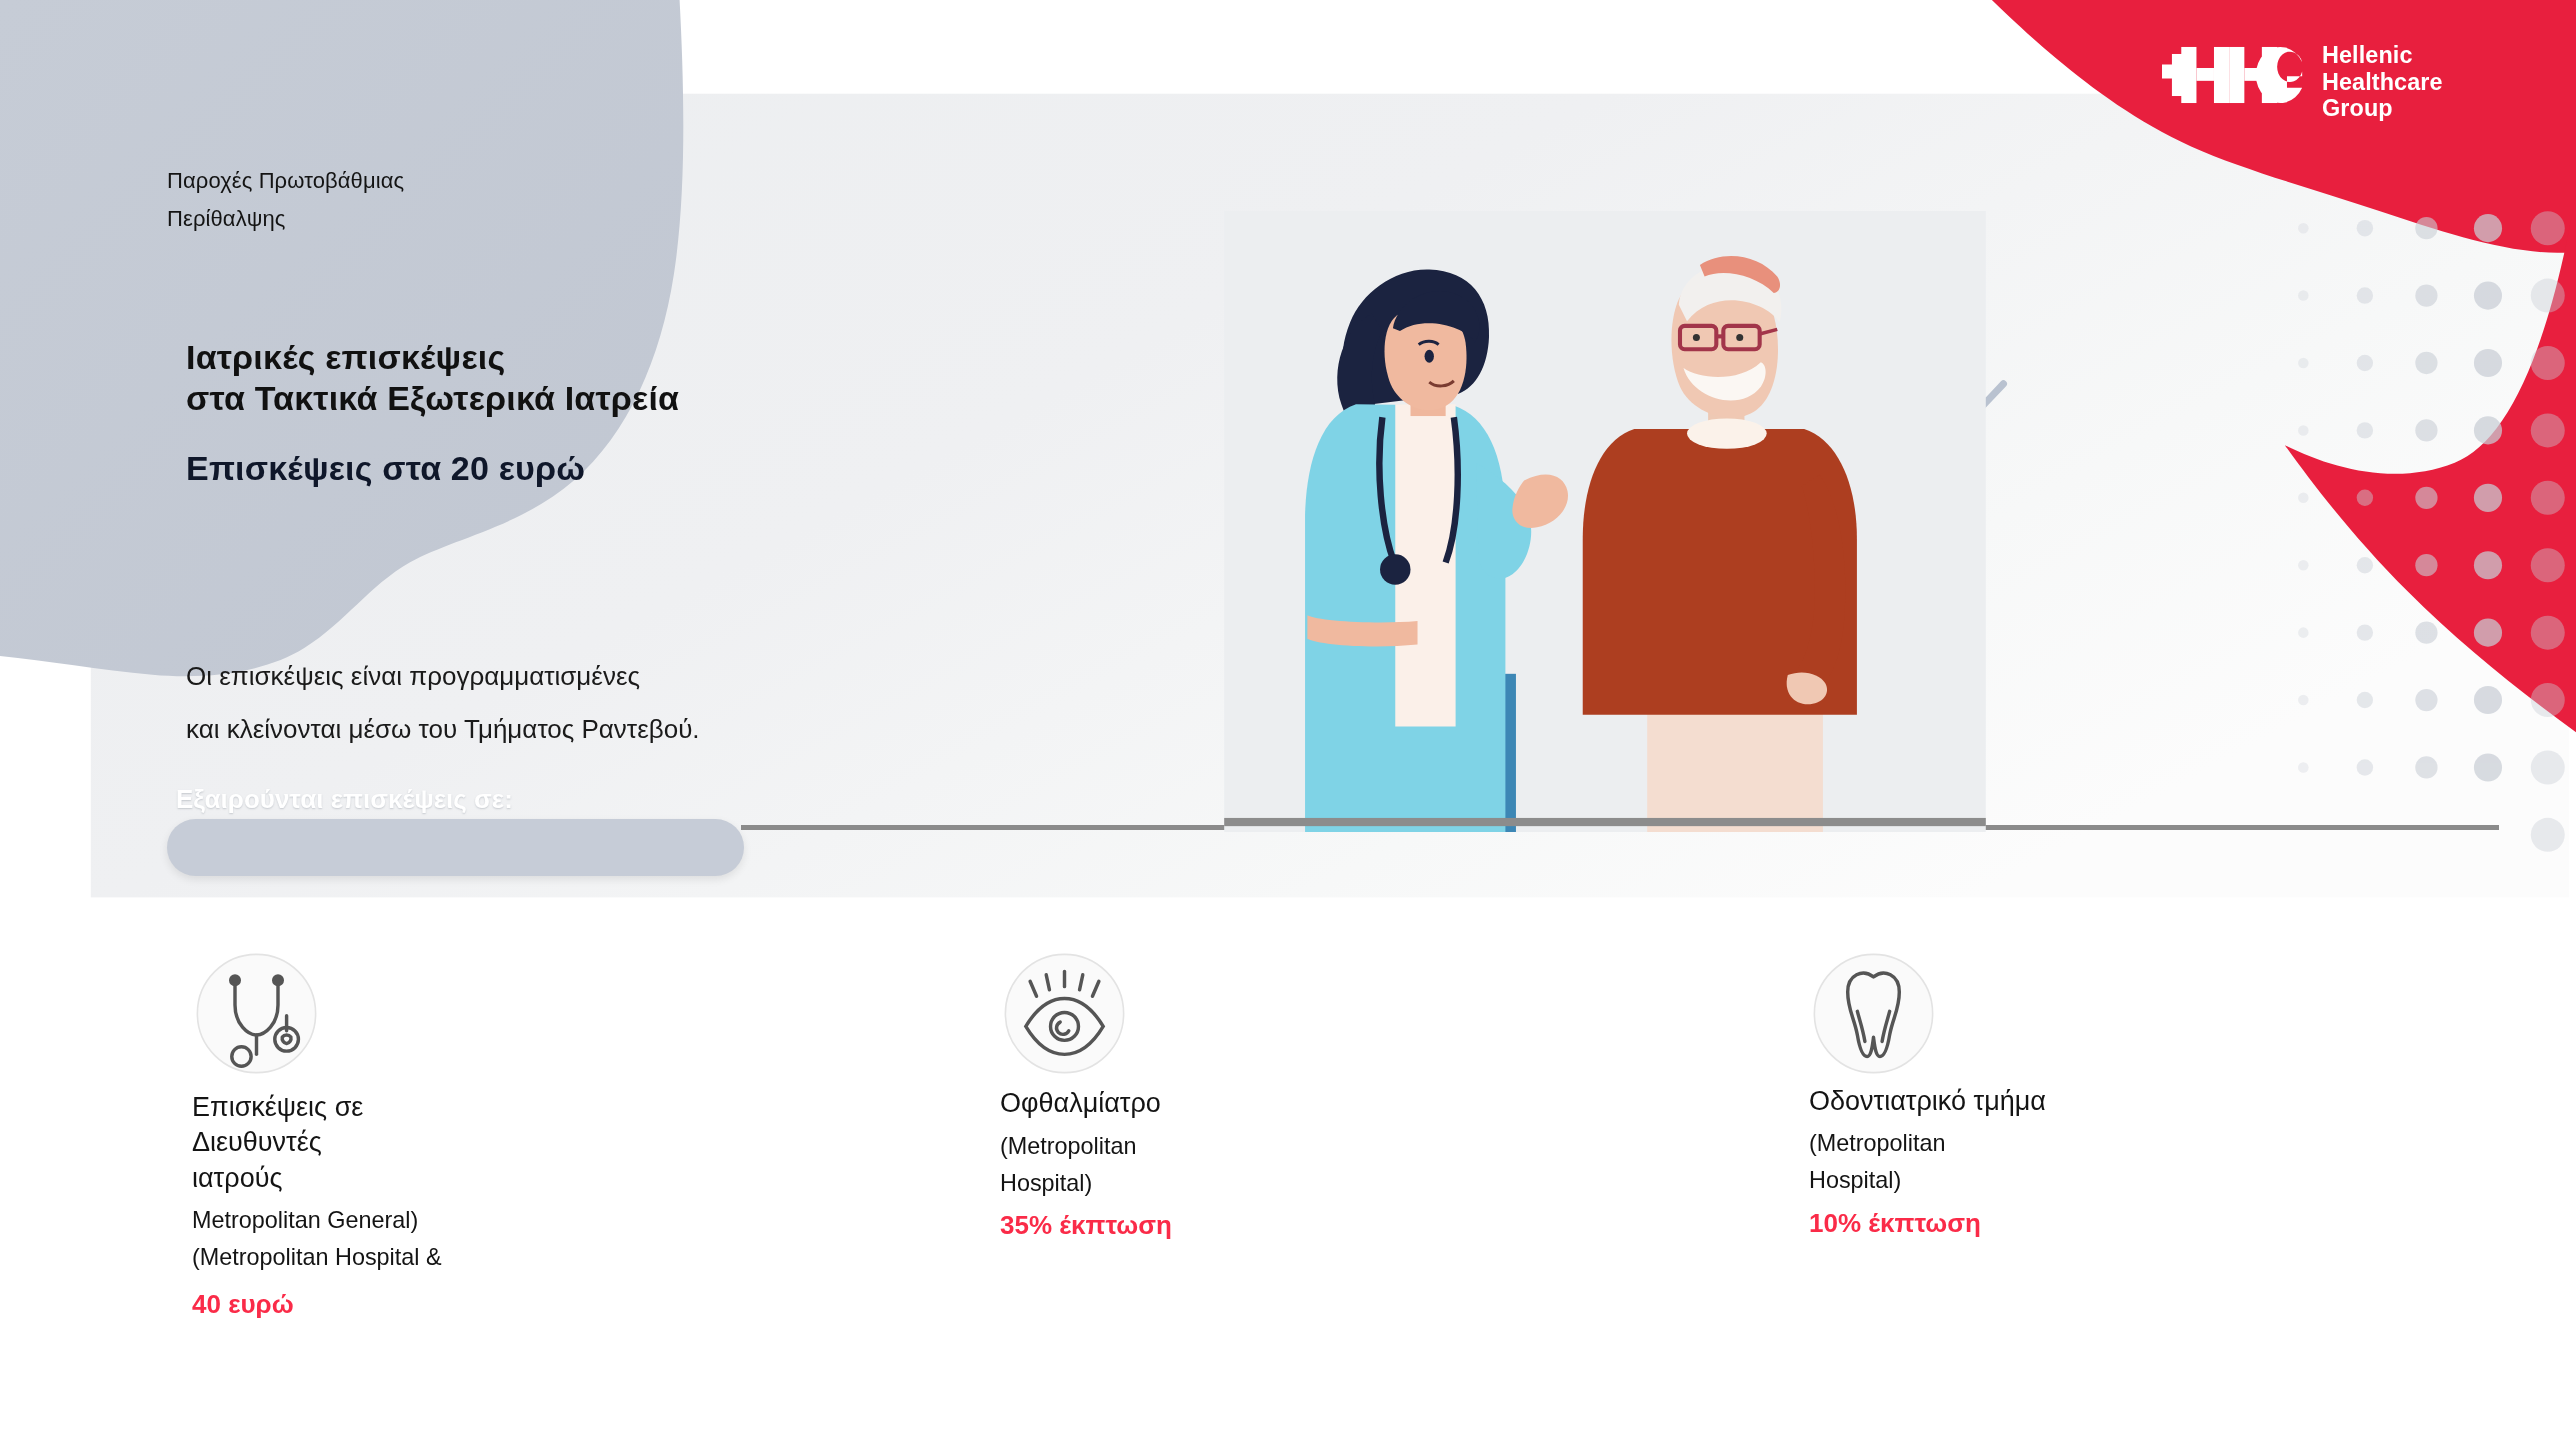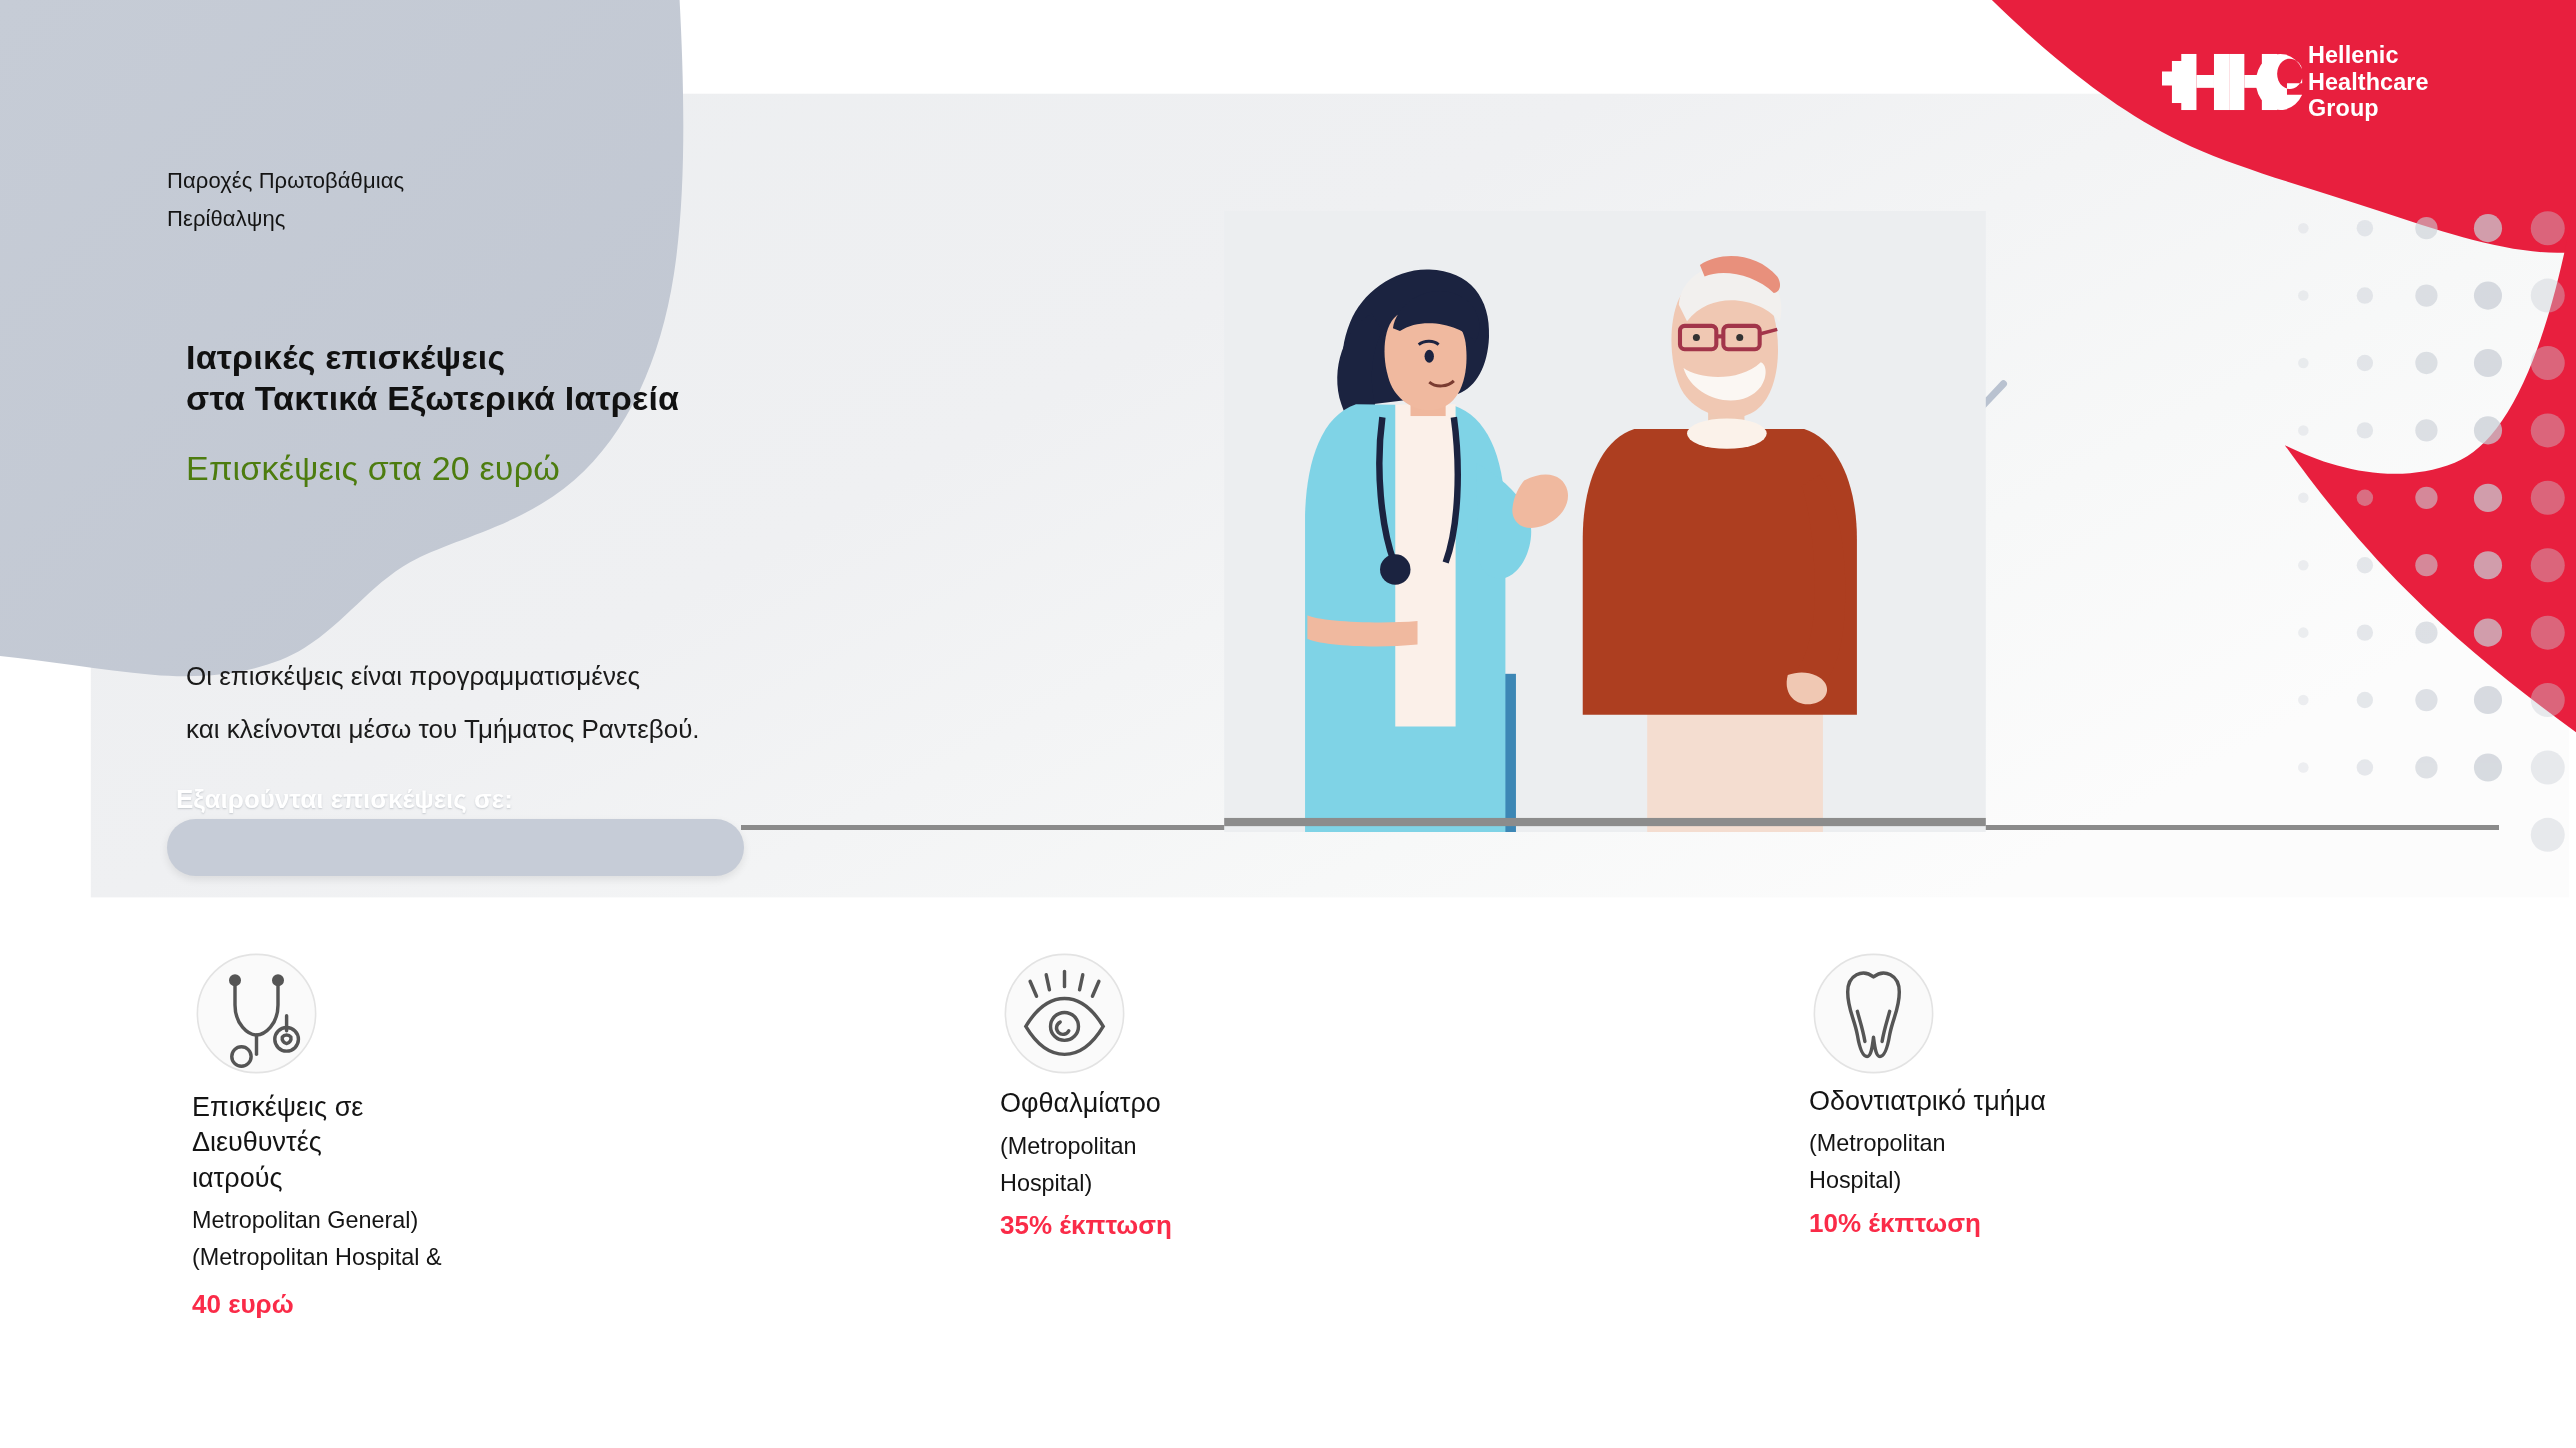--- a/index.html
+++ b/index.html
@@ -34,22 +34,22 @@
     position:absolute; left:186px; top:337px;
     width:879px;
   }
   .headline .h-line{
     font-size:34px; font-weight:700; color:#111111;
     line-height:1.22; letter-spacing:0.2px;
     white-space:nowrap;
   }
   .headline .h-accent{
     margin-top:29px;
-    font-size:34px; font-weight:400;
-    color:#4d7c0f;
+    font-size:34px; font-weight:700;
+    color:#0f172a;
     letter-spacing:0.2px;
     white-space:nowrap;
   }
 
   
   .body-text{
     position:absolute; left:186px; top:650px;
     width:879px;
     font-size:26px; line-height:2.04;
     color:#1a1a1a;
@@ -160,21 +160,21 @@
          C3940,320 3830,290 3740,250
          C3650,210 3570,150 3510,100
          C3460,58 3425,24 3400,0 Z"></path>
     <path fill="#e81f3e" d="M4397,330 L4397,1250
          C4300,1180 4200,1100 4110,1010
          C4020,920 3950,830 3900,760
          C3980,800 4090,830 4190,790
          C4280,754 4350,600 4397,330 Z"></path>
   </svg>
 
-  <div style="position:absolute;left:2162px;top:42px;display:flex;align-items:center;">
+  <div style="position:absolute;left:2162px;top:42px;display:flex;align-items:flex-start;gap:14px;">
     <svg width="146" height="66" viewBox="0 0 250 112">
 
       <rect x="0" y="38" width="58" height="24" fill="#ffffff"></rect>
       <rect x="17" y="20" width="24" height="72" fill="#ffffff"></rect>
       <rect x="33" y="8" width="26" height="96" fill="#ffffff"></rect>
       <rect x="59" y="44" width="30" height="22" fill="#ffffff"></rect>
       <rect x="89" y="8" width="26" height="96" fill="#ffffff"></rect>
       <rect x="115" y="8" width="26" height="96" fill="#ffffff"></rect>
       <rect x="141" y="44" width="30" height="22" fill="#ffffff"></rect>
       <rect x="171" y="8" width="26" height="96" fill="#ffffff"></rect>

